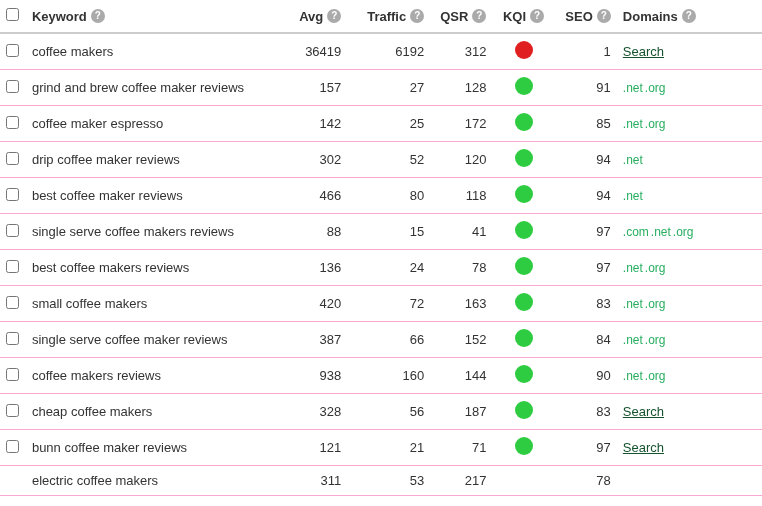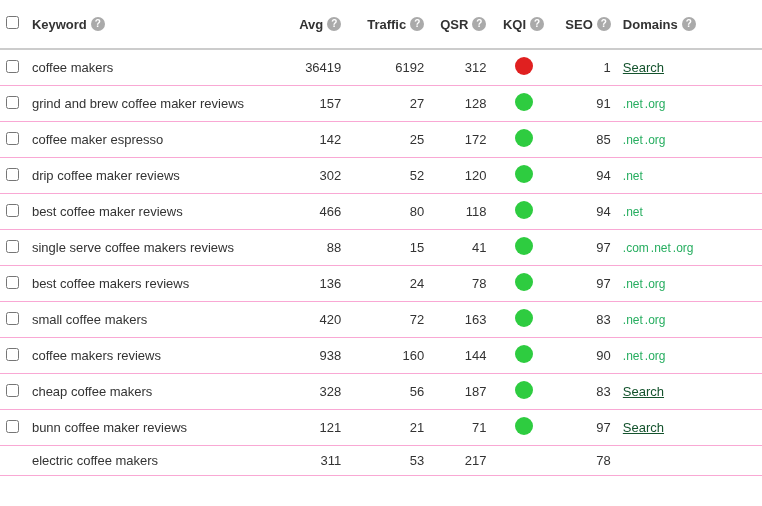--- a/index.html
+++ b/index.html
@@ -11,21 +11,21 @@
       width: 762px;
     }
     table {
       width: 100%;
       border-collapse: collapse;
     }
     thead tr {
       border-bottom: 2px solid #ccc;
     }
     thead th {
-      padding: 16px 6px;
+      padding: 8px 6px;
       text-align: left;
       font-weight: bold;
       color: #333;
       white-space: nowrap;
       margin-left: 35px;
     }
     tbody tr {
       border-bottom: 1px solid #f9a8d4;
       margin-top: 11px;
     }
@@ -212,20 +212,30 @@
         <td class="col-keyword">small coffee makers</td>
         <td class="col-avg">420</td>
         <td class="col-traffic">72</td>
         <td class="col-qsr">163</td>
         <td class="col-kqi"><span class="kqi-dot dot-green"></span></td>
         <td class="col-seo">83</td>
         <td class="col-domains"><span class="domain-tag">.net</span><span class="domain-tag">.org</span></td>
       </tr>
       <tr>
         <td class="col-check"><input type="checkbox" style=""></td>
+        <td class="col-keyword">single serve coffee maker reviews</td>
+        <td class="col-avg">387</td>
+        <td class="col-traffic">66</td>
+        <td class="col-qsr">152</td>
+        <td class="col-kqi"><span class="kqi-dot dot-green"></span></td>
+        <td class="col-seo">84</td>
+        <td class="col-domains"><span class="domain-tag">.net</span><span class="domain-tag">.org</span></td>
+      </tr>
+      <tr>
+        <td class="col-check"><input type="checkbox" style=""></td>
         <td class="col-keyword">coffee makers reviews</td>
         <td class="col-avg">938</td>
         <td class="col-traffic">160</td>
         <td class="col-qsr">144</td>
         <td class="col-kqi"><span class="kqi-dot dot-green"></span></td>
         <td class="col-seo">90</td>
         <td class="col-domains"><span class="domain-tag">.net</span><span class="domain-tag">.org</span></td>
       </tr>
       <tr>
         <td class="col-check"><input type="checkbox" style=""></td>

